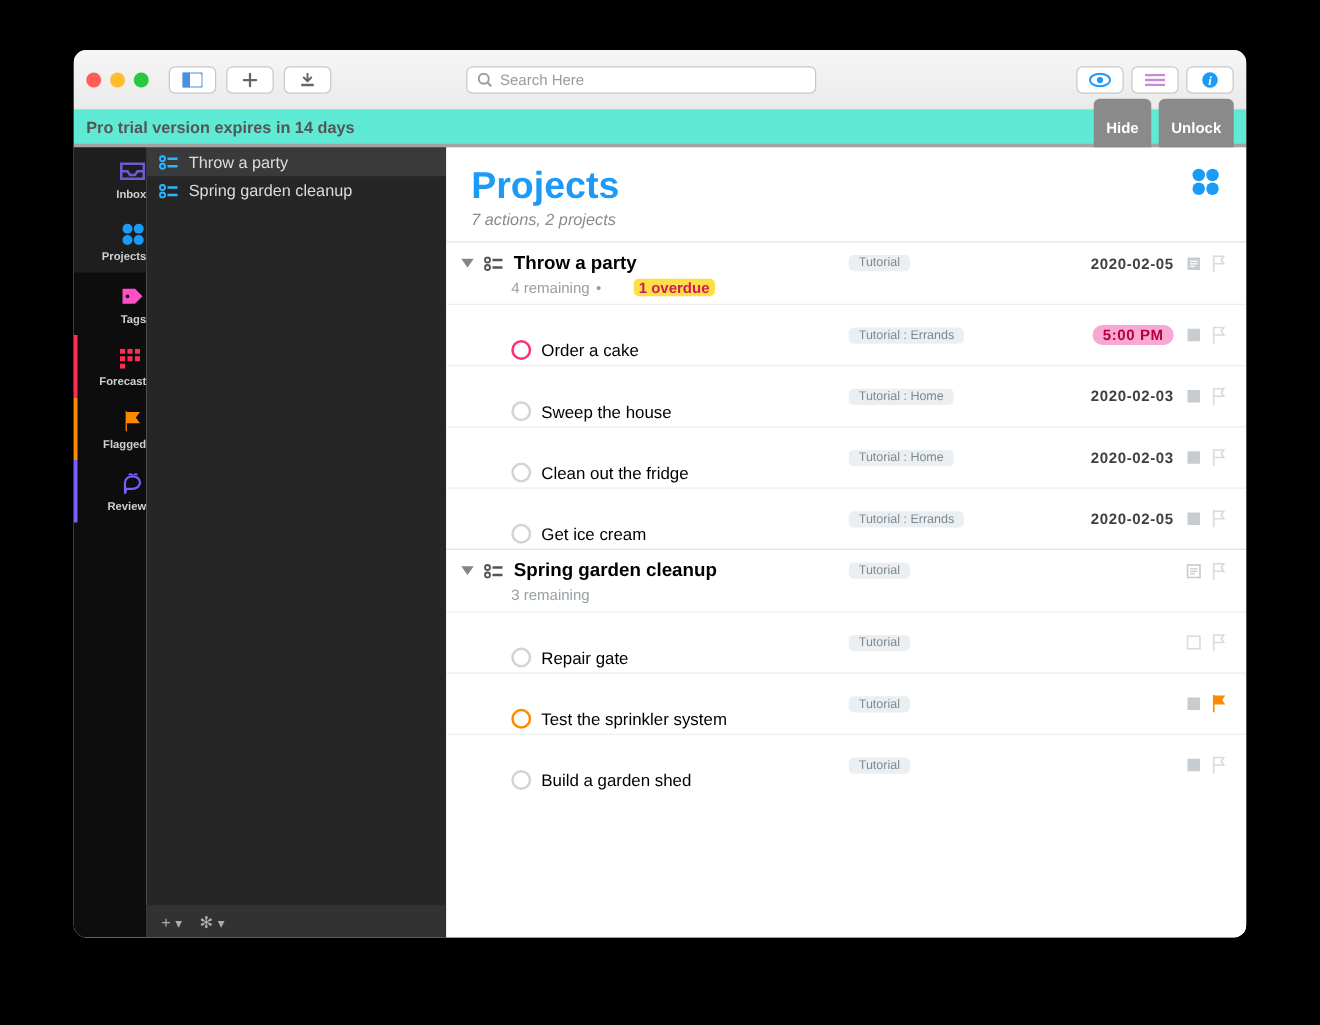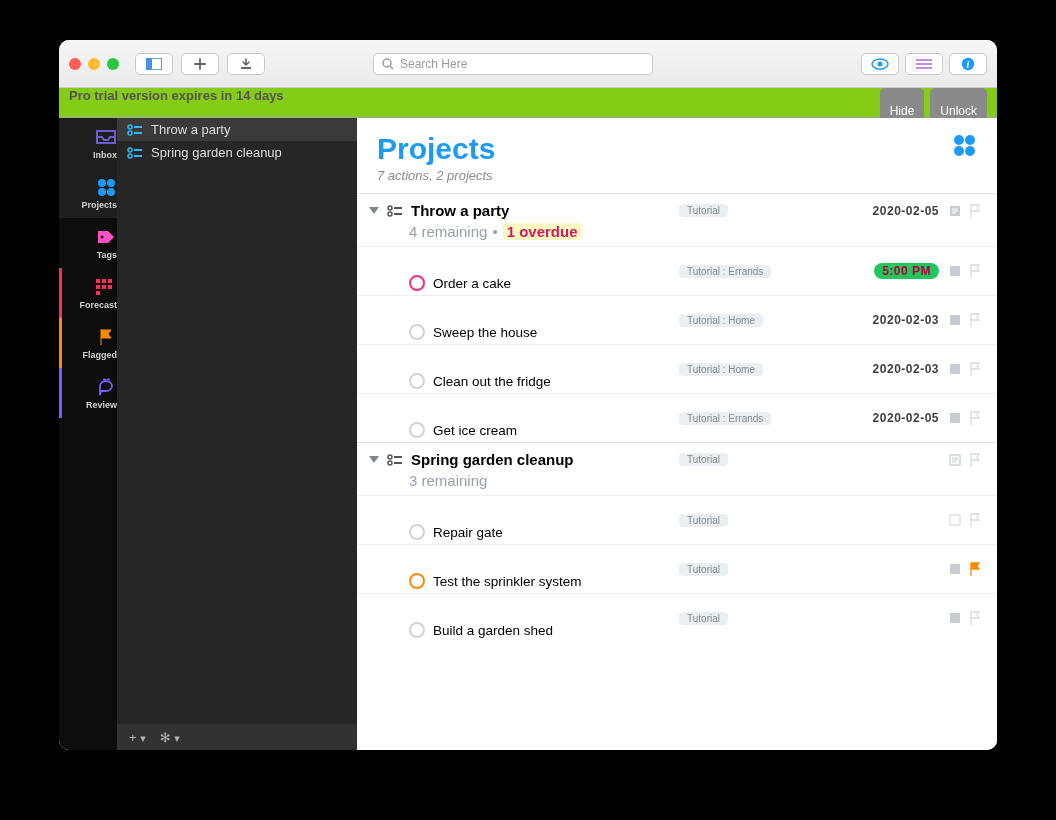--- a/index.html
+++ b/index.html
@@ -36,28 +36,28 @@
     font-size: 12px; color: #555;
   }
   .search {
     flex: 0 0 280px; margin: 0 auto;
     height: 22px; background: #fff; border:1px solid #c9c9c9; border-radius:5px;
     display:flex; align-items:center; gap:6px; padding:0 8px;
     color:#9a9a9a; font-size:12px;
   }
   .tb-right { display:flex; gap:6px; margin-left:auto; }
   .trialbar {
-    height: 30px; background:#84cc16; border-bottom:1px solid #a3a3a3;
-    display:flex; align-items:flex-start; padding:0 10px;
+    height: 30px; background:#5eead4; border-bottom:3px solid #a3a3a3;
+    display:flex; align-items:center; padding:0 10px;
     font-size:13px; color:#555; font-weight:600;
   }
   .trial-btns { margin-left:auto; display:flex; gap:6px; }
   .trial-btn {
     background:#8a8a8a; color:#fff; border-radius:5px;
-    padding:16px 10px; font-size:12px; font-weight:400;
+    padding:16px 10px; font-size:12px; font-weight:700;
   }
   .body { flex:1; display:flex; min-height:0; }
   .nav {
     width:58px; background:#0d0d0d; display:flex; flex-direction:column;
   }
   .nav-item {
     display:flex; flex-direction:column; align-items:flex-end; justify-content:center;
     padding:10px 0 8px; gap:4px; position:relative;
     color:#cfcfcf; font-size:9px; font-weight:600;
   }
@@ -90,26 +90,26 @@
     border-top:1px solid #eee;
     font-size:13.5px;
   }
   .row.project { font-weight:700; font-size:15px; border-top:1px solid #e2e2e2; padding-top:8px;}
   .row .left { display:flex; align-items:center; gap:8px; flex: 0 0 300px; }
   .row .tag {
     background:#eceff1; color:#7d8a93; border-radius:4px;
     padding:1px 8px; font-size:10px; font-weight:400;
   }
   .row .date { margin-left:auto; color:#404040; font-size:12px; letter-spacing:0.5px; font-weight:600;}
-  .row .date.over { background:#22c55e; color:#b6003c; border-radius:10px; padding:1px 8px; }
+  .row .date.over { background:#f9a8d4; color:#b6003c; border-radius:10px; padding:1px 8px; }
   .icons-right { display:flex; gap:8px; align-items:center; color:#c7ccd1; }
   .note-ic { width:12px; height:12px; }
   .flag-ic { width:12px; height:14px; }
-  .subline { font-size:15px; color:#98a0a6; font-weight:500; padding:0 16px 6px 52px; display:flex; gap:5px; align-items:center;}
-  .overdue-pill { background:#fef9c3; color:#d11a5b; border-radius:4px; padding:0 4px; font-weight:700; }
+  .subline { font-size:12px; color:#98a0a6; font-weight:500; padding:0 16px 6px 52px; display:flex; gap:5px; align-items:center;}
+  .overdue-pill { background:#fde047; color:#d11a5b; border-radius:4px; padding:0 4px; font-weight:700;margin-left:21px; }
   .indent { padding-left: 40px; margin-top: 24px; }
   .circle { width:16px; height:16px; border-radius:50%; border:2px solid #cfd4d8; flex:none; }
   .circle.pink { border-color:#ff2d78; }
   .circle.orange { border-color:#ff8a00; }
   .disclosure { width:0; height:0; border-left:5px solid transparent; border-right:5px solid transparent; border-top:7px solid #7f868c; }
   svg { display:block; }
 </style>
 </head>
 <body>
 

